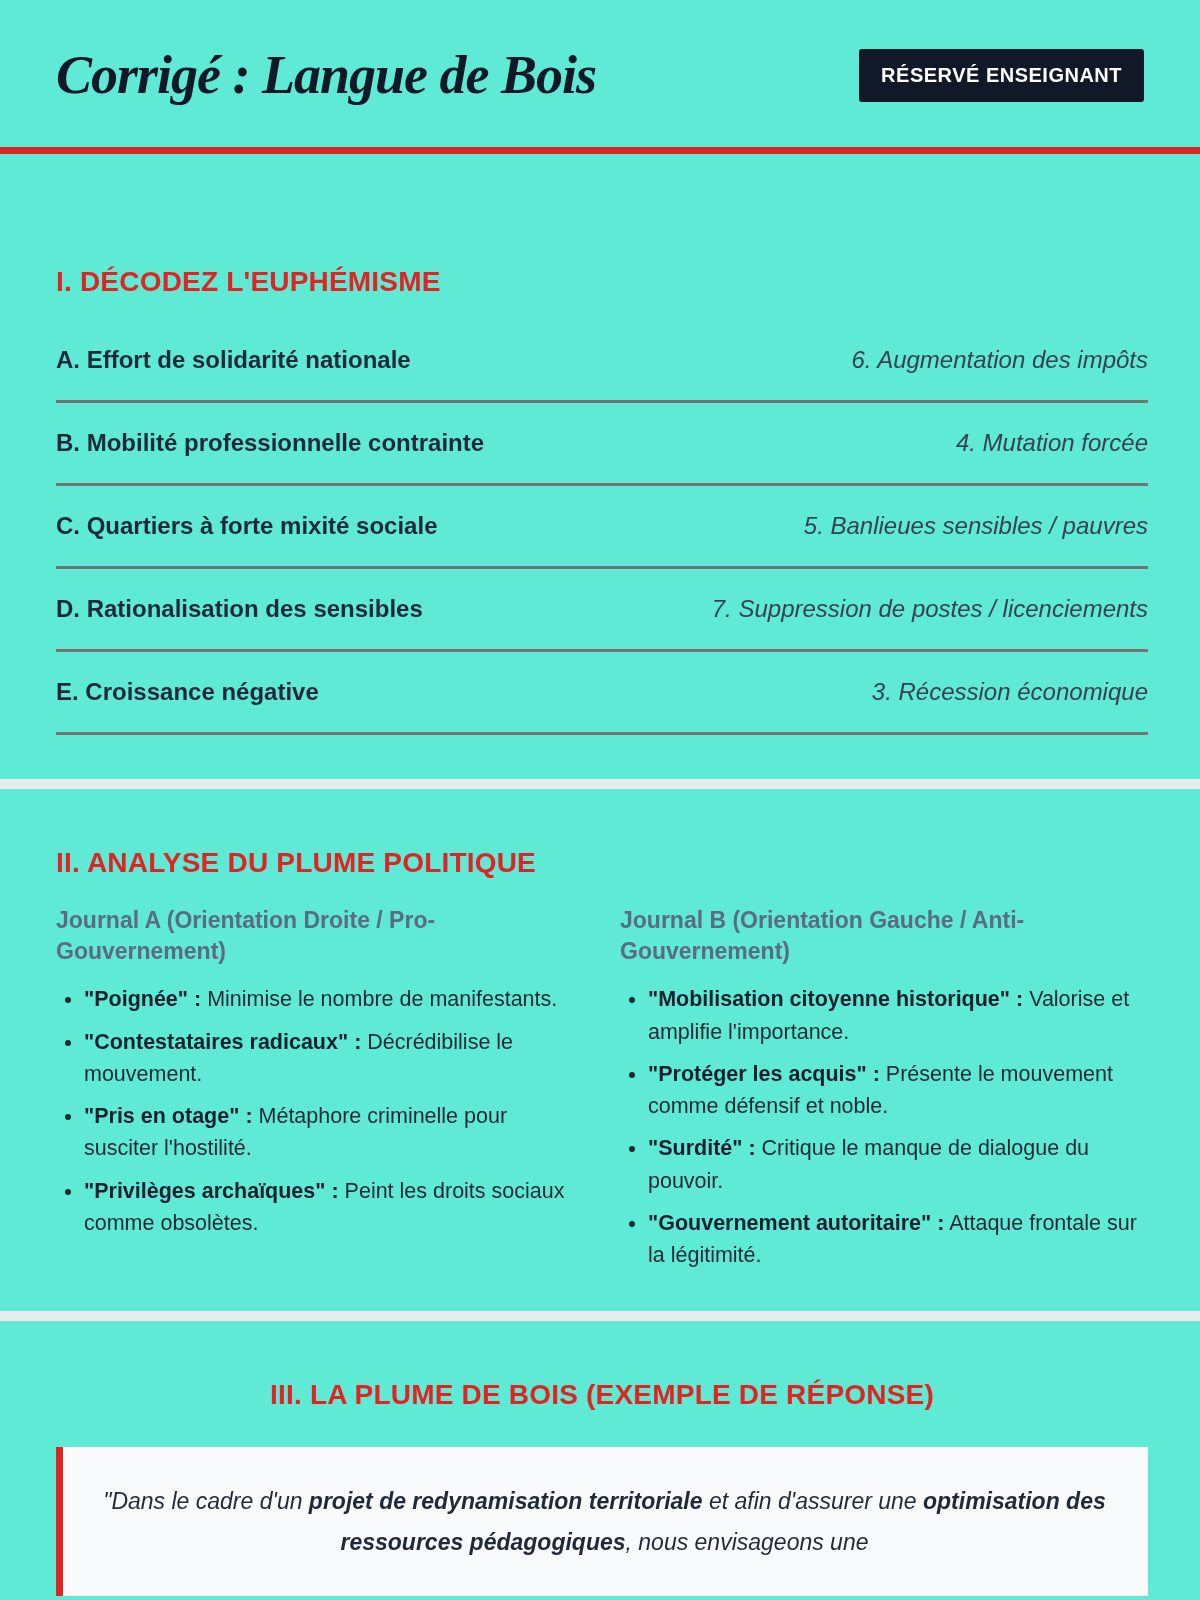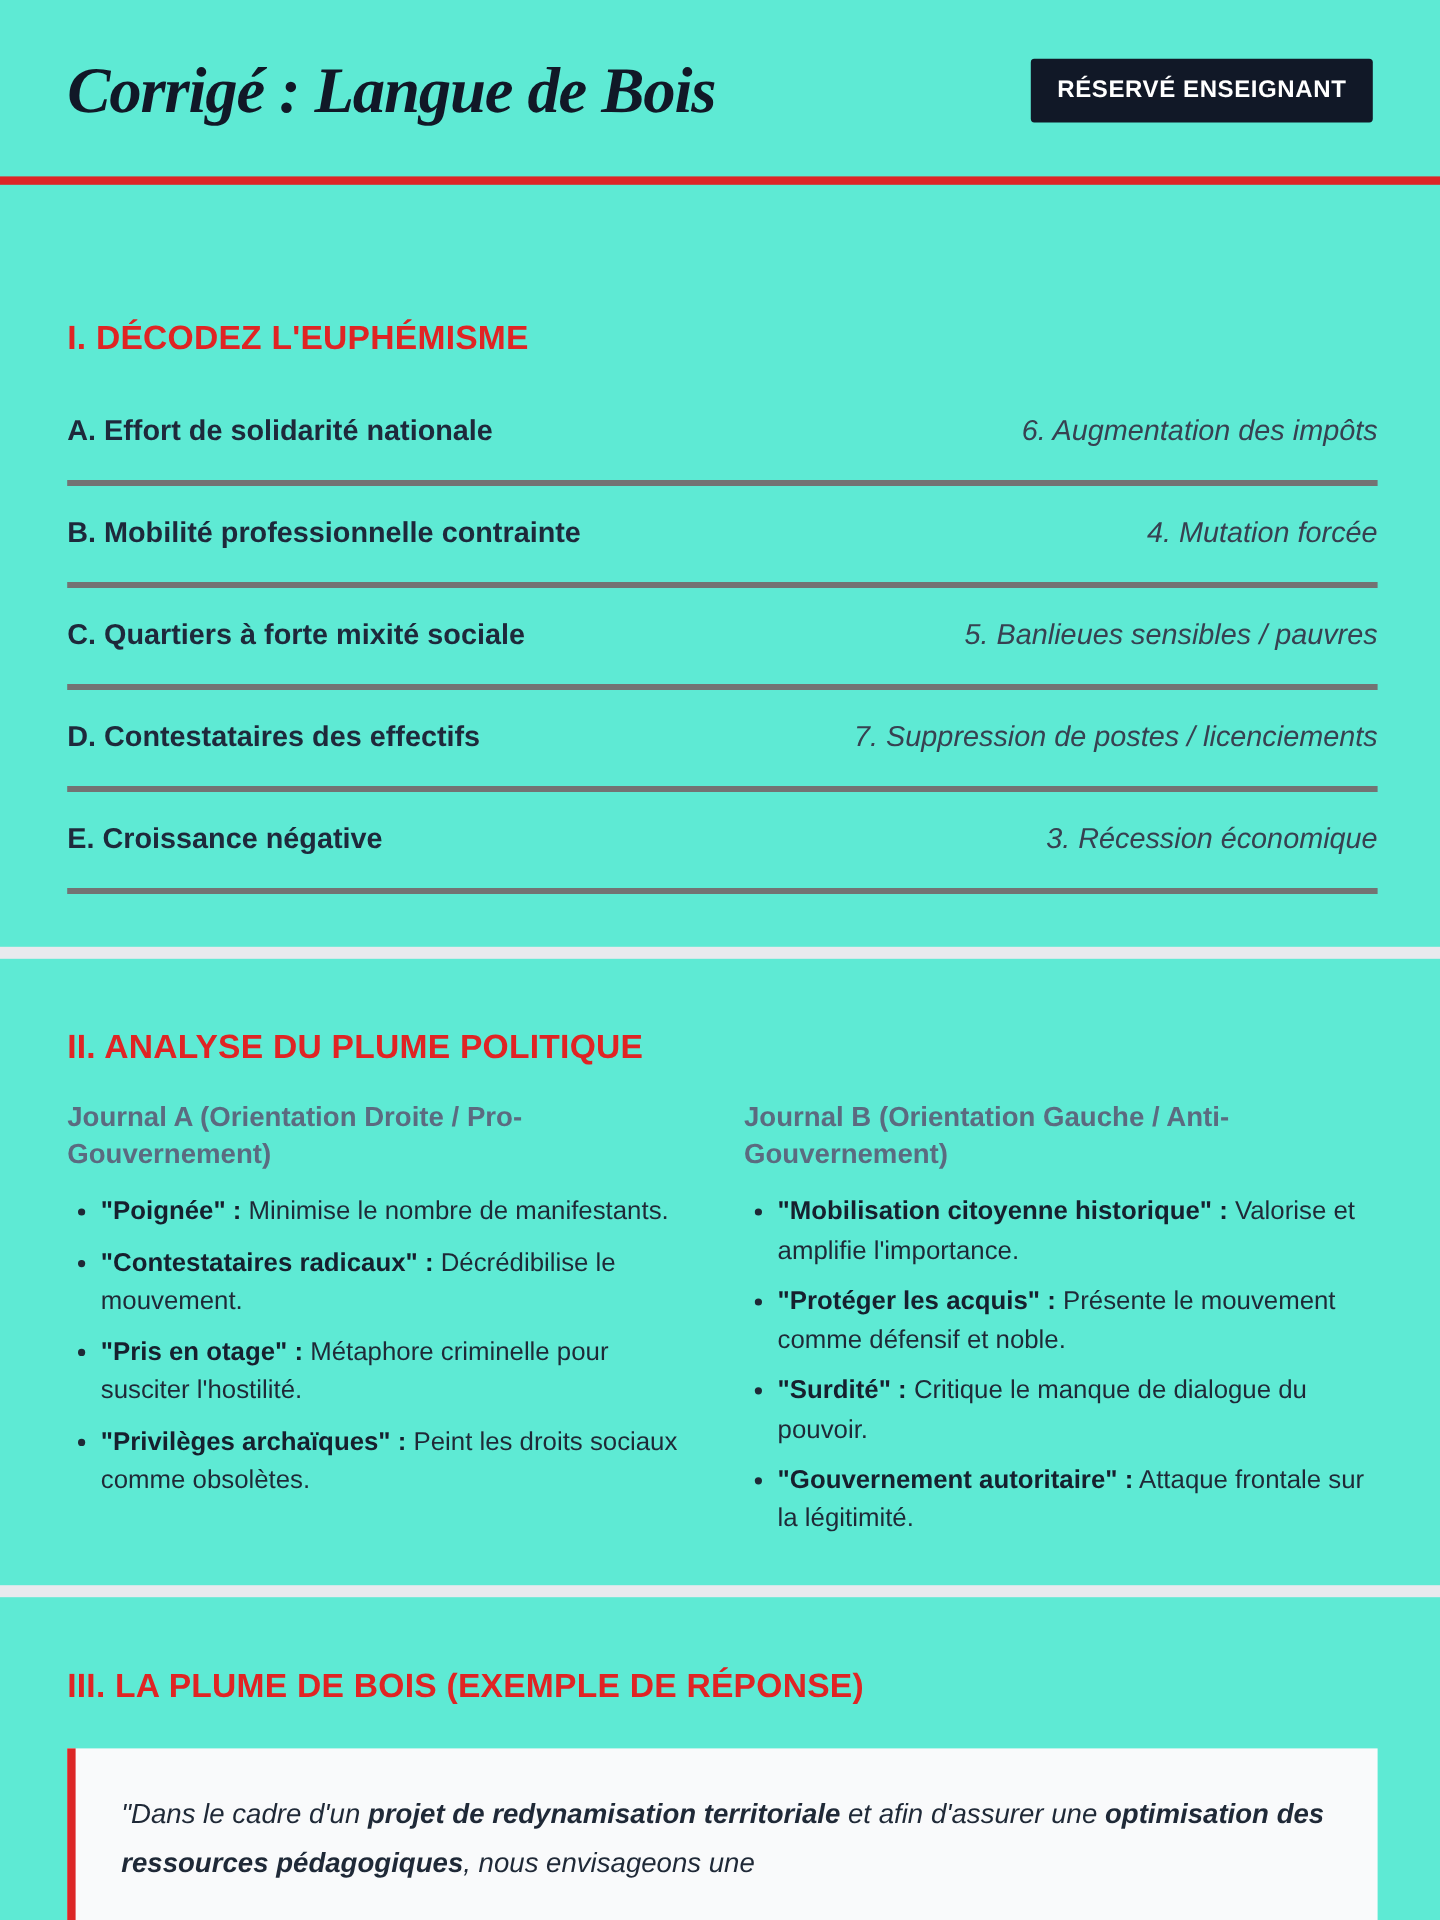--- a/index.html
+++ b/index.html
@@ -67,21 +67,21 @@
   }
 
   
   .sec1 { padding-top: 112px; padding-bottom: 44px; }
   .match-list { margin-top: 22px; }
   .match-row {
     display: flex;
     justify-content: space-between;
     align-items: baseline;
     padding: 26px 0;
-    border-bottom: 5px solid #737373;
+    border-bottom: 3px solid #737373;
     gap: 24px;
   }
   .match-left {
     font-weight: 700;
     font-size: 24px;
     color: #1e293b;
   }
   .match-right {
     font-style: italic;
     font-size: 24px;
@@ -114,21 +114,21 @@
     line-height: 1.5;
     margin-bottom: 10px;
     color: #1f2937;
   }
   .term {
     font-weight: 700;
     color: #16202e;
   }
 
   
-  .sec3 { padding-top: 58px; }
+  .sec3 { padding-top: 58px; text-align: center; }
   .quote {
     margin: 36px 0 0 0;
     border-left: 7px solid #dc2626;
     background: #f9fafb;
     padding: 34px 40px 34px 38px;
     font-style: italic;
     font-size: 23px;
     line-height: 1.75;
     color: #1f2937;
   }
@@ -155,21 +155,21 @@
       </div>
       <div class="match-row">
         <span class="match-left">B. Mobilité professionnelle contrainte</span>
         <span class="match-right">4. Mutation forcée</span>
       </div>
       <div class="match-row">
         <span class="match-left">C. Quartiers à forte mixité sociale</span>
         <span class="match-right">5. Banlieues sensibles / pauvres</span>
       </div>
       <div class="match-row">
-        <span class="match-left">D. Contestataires des effectifs</span>
+        <span class="match-left">D. Rationalisation des sensibles</span>
         <span class="match-right">7. Suppression de postes / licenciements</span>
       </div>
       <div class="match-row">
         <span class="match-left">E. Croissance négative</span>
         <span class="match-right">3. Récession économique</span>
       </div>
     </div>
   </section>
 
   <div class="band"></div>

